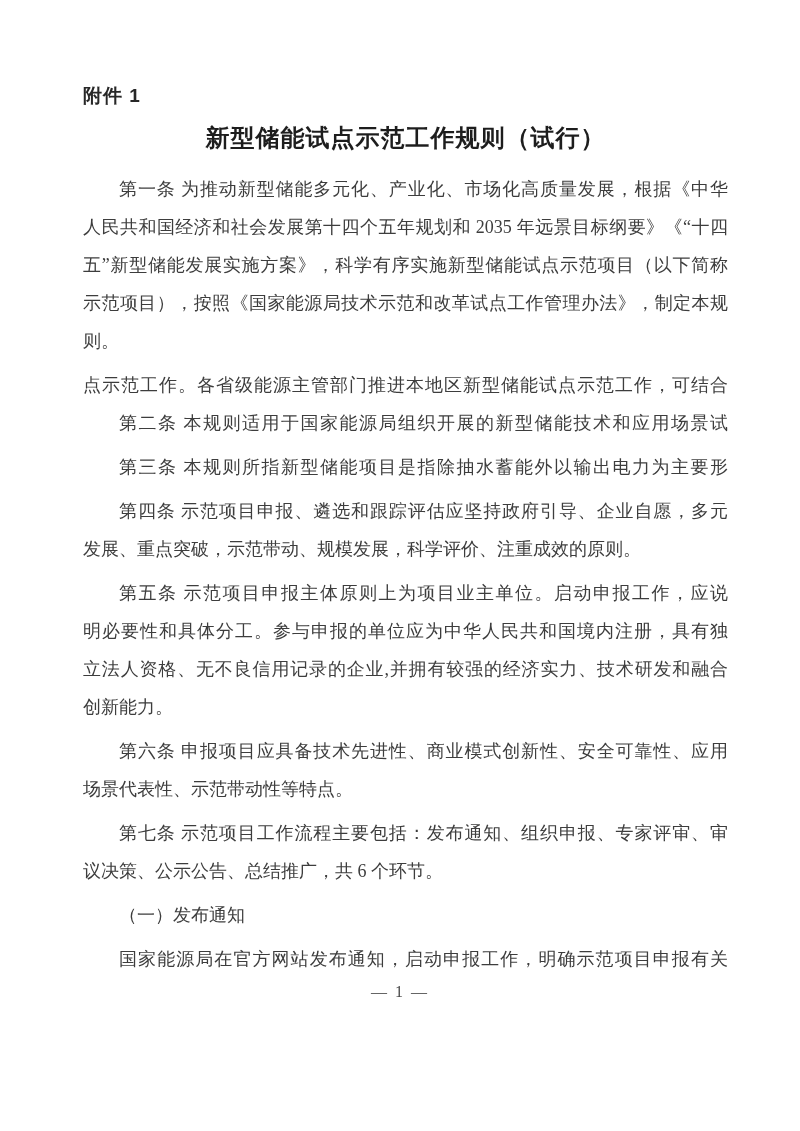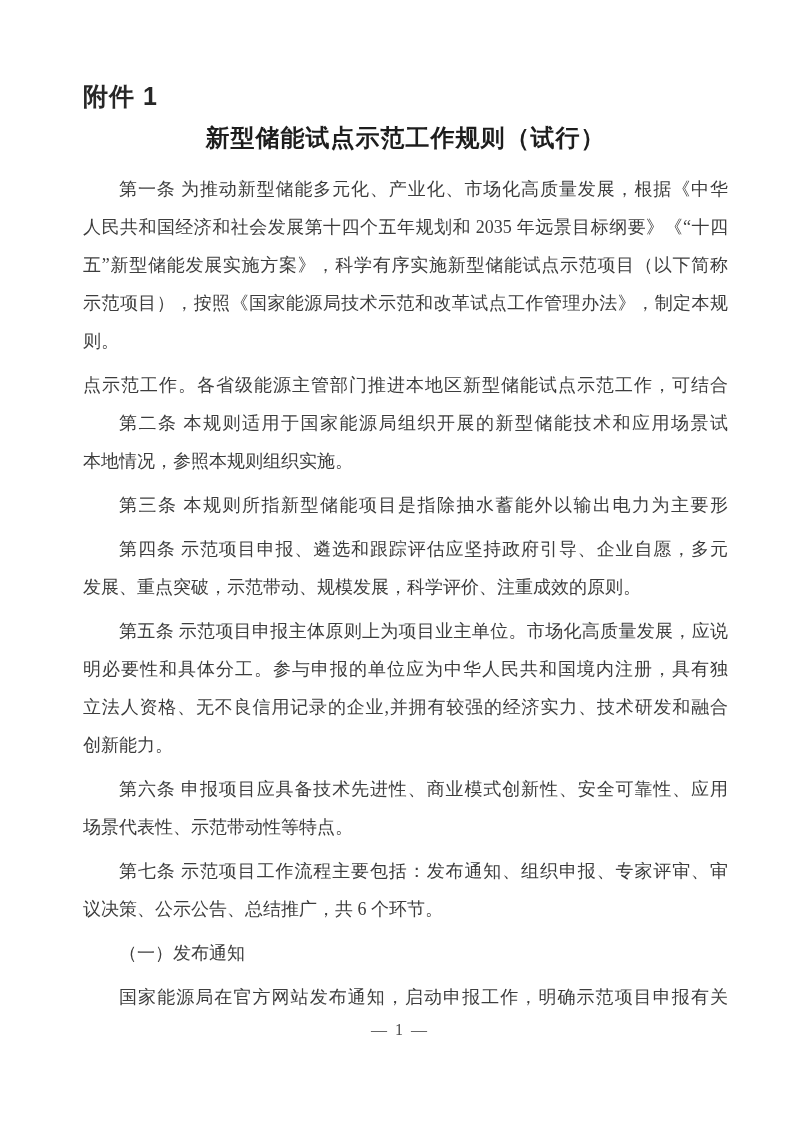--- a/index.html
+++ b/index.html
@@ -12,21 +12,21 @@
     width: 800px;
     height: 1131px;
     background: #ffffff;
     overflow: hidden;
     box-sizing: border-box;
   }
   .attachment-label {
     margin: 84px 0 0 83px;
     font-family: "Liberation Sans", "DejaVu Sans", sans-serif;
     font-weight: bold;
-    font-size: 25px;
+    font-size: 19px;
     line-height: 24px;
     color: #272727;
     letter-spacing: 1px;
   }
   .doc-title {
     margin: 16px 72px 0 83px;
     text-align: center;
     font-family: "Liberation Sans", "DejaVu Sans", sans-serif;
     font-weight: bold;
     font-size: 24px;
@@ -82,31 +82,30 @@
       <div class="paragraph">
         <div class="line indent">第一条 为推动新型储能多元化、产业化、市场化高质量发展，根据《中华</div>
         <div class="line">人民共和国经济和社会发展第十四个五年规划和 2035 年远景目标纲要》《“十四</div>
         <div class="line">五”新型储能发展实施方案》，科学有序实施新型储能试点示范项目（以下简称</div>
         <div class="line">示范项目），按照《国家能源局技术示范和改革试点工作管理办法》，制定本规</div>
         <div class="line last">则。</div>
       </div>
       <div class="paragraph">
         <div class="line">点示范工作。各省级能源主管部门推进本地区新型储能试点示范工作，可结合</div>
         <div class="line indent">第二条 本规则适用于国家能源局组织开展的新型储能技术和应用场景试</div>
-        <div class="line last">本地情况，参照本规则组织实施。</div>
       </div>
       <div class="paragraph">
         <div class="line indent">第三条 本规则所指新型储能项目是指除抽水蓄能外以输出电力为主要形</div>
       </div>
       <div class="paragraph">
         <div class="line indent">第四条 示范项目申报、遴选和跟踪评估应坚持政府引导、企业自愿，多元</div>
         <div class="line last">发展、重点突破，示范带动、规模发展，科学评价、注重成效的原则。</div>
       </div>
       <div class="paragraph">
-        <div class="line indent">第五条 示范项目申报主体原则上为项目业主单位。市场化高质量发展，应说</div>
+        <div class="line indent">第五条 示范项目申报主体原则上为项目业主单位。启动申报工作，应说</div>
         <div class="line">明必要性和具体分工。参与申报的单位应为中华人民共和国境内注册，具有独</div>
         <div class="line">立法人资格、无不良信用记录的企业,并拥有较强的经济实力、技术研发和融合</div>
         <div class="line last">创新能力。</div>
       </div>
       <div class="paragraph">
         <div class="line indent">第六条 申报项目应具备技术先进性、商业模式创新性、安全可靠性、应用</div>
         <div class="line last">场景代表性、示范带动性等特点。</div>
       </div>
       <div class="paragraph">
         <div class="line indent">第七条 示范项目工作流程主要包括：发布通知、组织申报、专家评审、审</div>

